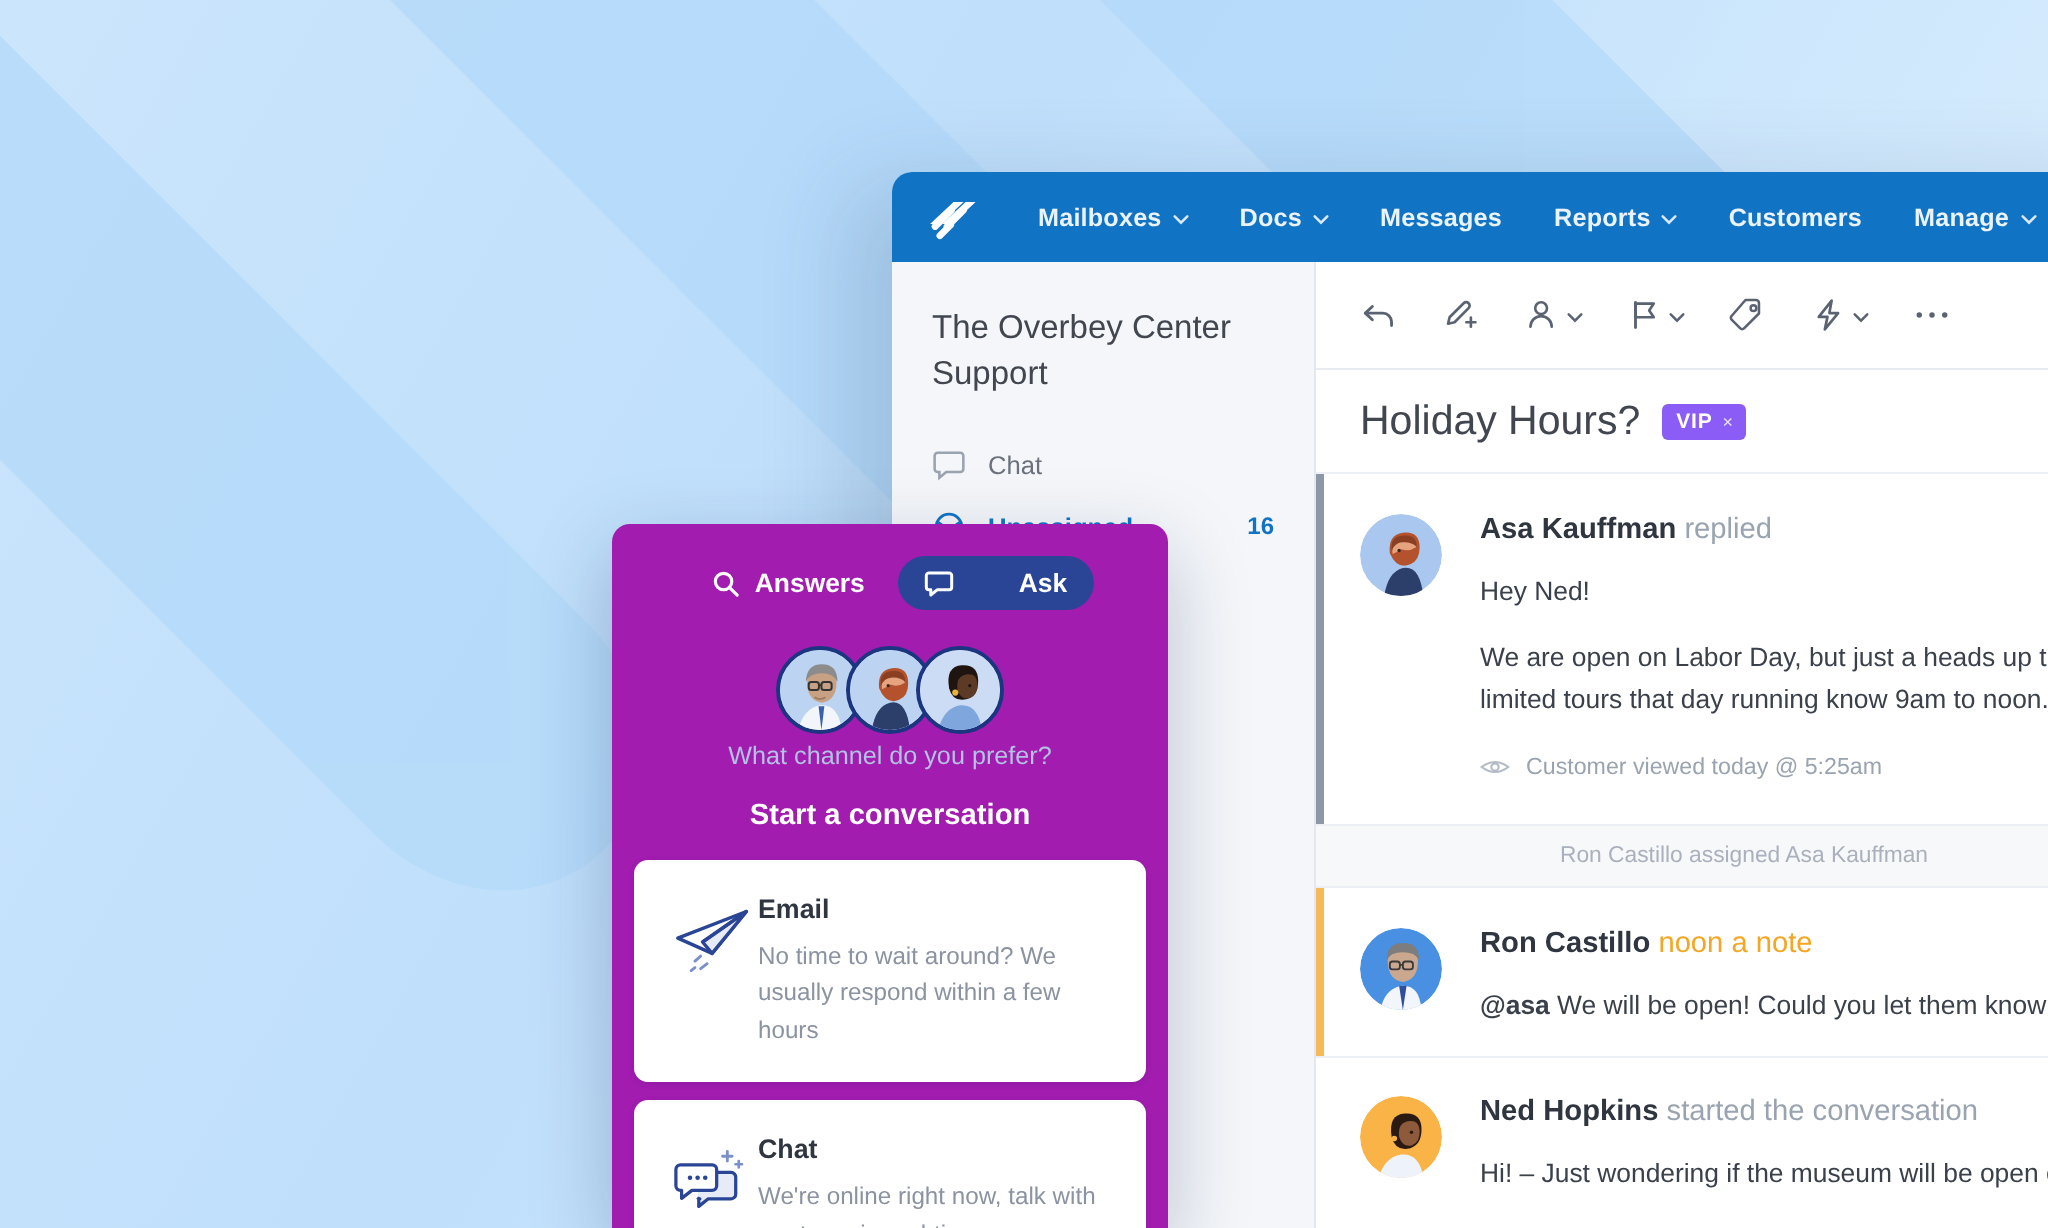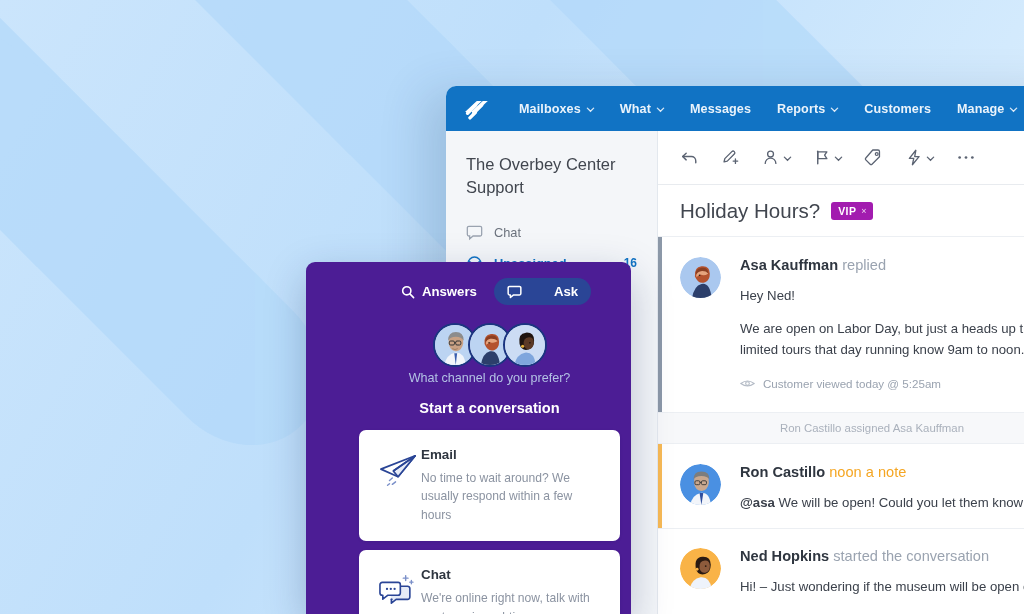--- a/index.html
+++ b/index.html
@@ -79,21 +79,21 @@
     display:flex; align-items:center; gap:22px; padding-left:22px;
     color:#5b6372;
   }
   .tool{ display:flex; align-items:center; gap:2px; }
   #subjectbar{
     height:52px; display:flex; align-items:center; gap:11px;
     padding-left:22px; border-bottom:1px solid #eceff3;
   }
   #subject{ font-size:20.5px; color:#41464f; font-weight:400; }
   #vip{
-    background:#a21caf; color:#fff; font-size:10.5px; font-weight:700;
+    background:#8b5cf6; color:#fff; font-size:10.5px; font-weight:700;
     padding:3px 6px 3px 7px; border-radius:3px;
     display:flex; align-items:center; gap:5px; letter-spacing:.4px;text-align:center;
   }
   #vip .x{ font-size:9px; font-weight:400; opacity:.8; }
 
   #thread{ flex:1; overflow:hidden; background:#fff; }
   .msg{ display:flex; gap:19px; padding:20px 22px 22px 22px; position:relative; background:#fff; }
   .msg .bar{ position:absolute; left:0; top:0; bottom:0; width:4px; }
   .avatar{
     width:41px; height:41px; border-radius:50%;
@@ -112,25 +112,24 @@
     display:flex; align-items:center; gap:8px;
   }
   .sysrow{
     background:#f7f8fa; border-top:1px solid #eceff3; border-bottom:1px solid #eceff3;
     font-size:11.4px; color:#aab1bc; text-align:center; padding:9px 0;
   }
 
   
   #widget{
     position:absolute; left:306px; top:262px;
-    width:325px; height:352px;
-    background:#4c1d95; border-radius:9px 9px 0 0;
+    width:278px; height:352px;
+    background:#a21caf; border-radius:9px 9px 0 0;
     box-shadow:0 14px 40px rgba(20,40,90,.26);
     overflow:hidden;
-    padding-left:42px;
   }
   #w-tabs{
     display:flex; justify-content:center; align-items:center;
     gap:4px; padding-top:16px;
   }
   .w-tab{
     display:flex; align-items:center; gap:7px;
     color:#fff; font-size:13.2px; font-weight:700;
     padding:6px 13px; border-radius:15px;
   }
@@ -187,21 +186,21 @@
 
     <div class="nav-item first">
       <span>Mailboxes</span>
       <span class="caret">
         <svg width="9" height="9" viewBox="0 0 10 10">
             <path d="M1.5 3.5 L5 7 L8.5 3.5" stroke="#dbe9f6" stroke-width="1.4" fill="none" stroke-linecap="round"></path>
           </svg>
       </span>
     </div>
     <div class="nav-item">
-      <span>What</span>
+      <span>Docs</span>
       <span class="caret">
         <svg width="9" height="9" viewBox="0 0 10 10">
             <path d="M1.5 3.5 L5 7 L8.5 3.5" stroke="#dbe9f6" stroke-width="1.4" fill="none" stroke-linecap="round"></path>
           </svg>
       </span>
     </div>
     <div class="nav-item">
       <span>Messages</span>
     </div>
     <div class="nav-item">

